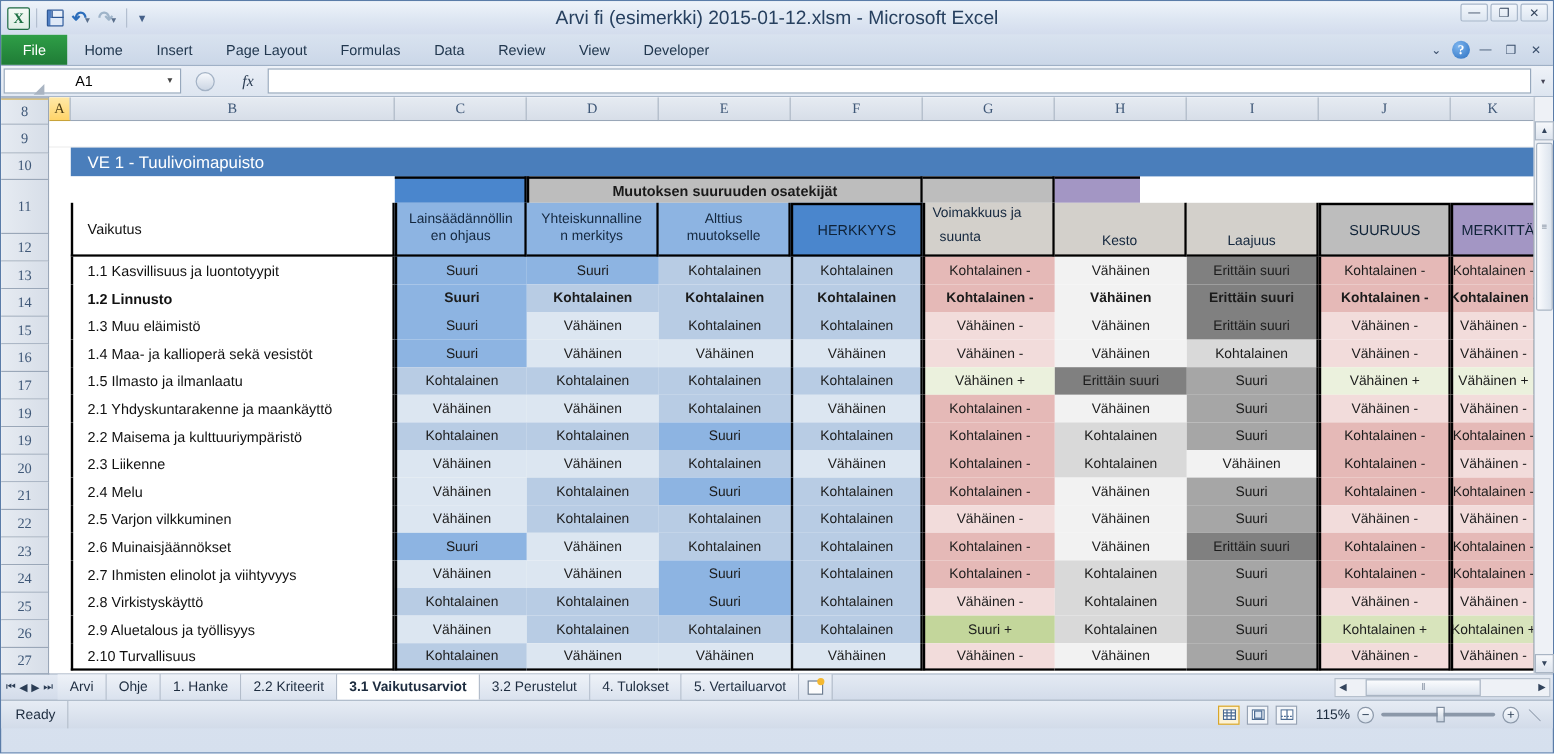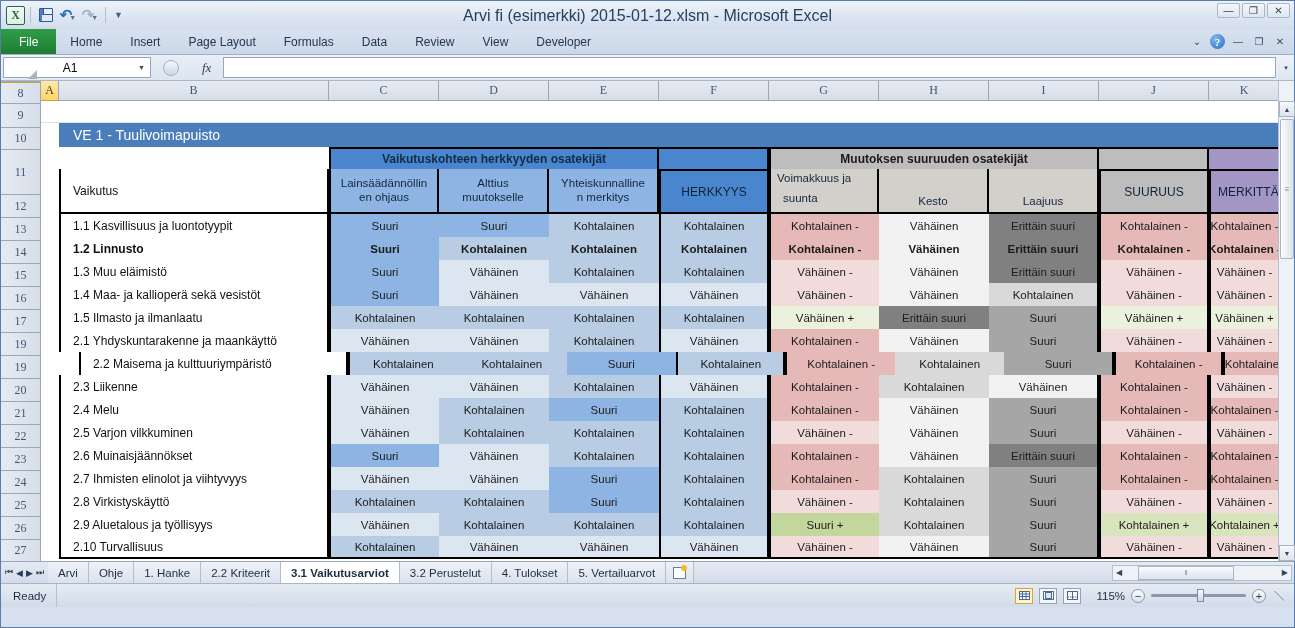--- a/index.html
+++ b/index.html
@@ -400,48 +400,47 @@
       <div class="gridrow" style="height:24px">
         <div class="cell" style="width:18px;background:#fff"></div>
         <div class="banner" style="width:1221px">
           <span>VE 1 - Tuulivoimapuisto</span>
         </div>
       </div>
 
       <div class="gridrow" style="height:22px">
         <div class="cell" style="width:18px;background:#fff"></div>
         <div class="cell" style="width:270px;background:#fff"></div>
-        <div class="grp-hdr-blue" style="width:330px">Vaikutuskohteen herkkyyden osatekijät</div>
         <div class="cell" style="width:110px;background:#4a86cd;border-top:2px solid #000;border-right:2px solid #000"></div>
         <div class="grp-hdr-grey" style="width:330px">Muutoksen suuruuden osatekijät</div>
         <div class="cell" style="width:110px;background:#bdbdbd;border-top:2px solid #000;border-right:2px solid #000"></div>
         <div class="cell" style="width:71px;background:#a396c4;border-top:2px solid #000"></div>
       </div>
 
       <div class="gridrow" style="height:45px">
         <div class="cell" style="width:18px;background:#fff"></div>
         <div class="hdr-vaikutus" style="width:270px;border-right:2px solid #000;border-left:2px solid #000">
           <span>Vaikutus</span>
         </div>
         <div class="sub-hdr-blue" style="width:110px">
           <span style="display:block">
             <span>Lainsäädännöllin</span><br>
             <span>en ohjaus</span>
           </span>
         </div>
         <div class="sub-hdr-blue" style="width:110px;border-left:0">
           <span style="display:block">
-            <span>Alttius</span><br>
-            <span>muutokselle</span>
+            <span>Yhteiskunnalline</span><br>
+            <span>n merkitys</span>
           </span>
         </div>
         <div class="sub-hdr-blue" style="width:110px;border-left:0">
           <span style="display:block">
-            <span>Yhteiskunnalline</span><br>
-            <span>n merkitys</span>
+            <span>Alttius</span><br>
+            <span>muutokselle</span>
           </span>
         </div>
         <div class="hdr-herk" style="width:110px">HERKKYYS</div>
         <div class="sub-hdr-grey" style="width:110px;justify-content:flex-start;padding-left:6px;align-items:stretch;flex-direction:column">
           <span style="text-align:left;padding-top:3px">Voimakkuus ja</span>
           <span style="text-align:left;padding-top:7px;padding-left:6px">suunta</span>
         </div>
         <div class="sub-hdr-grey" style="width:110px;border-left:0;align-items:flex-end;padding-bottom:4px">Kesto</div>
         <div class="sub-hdr-grey" style="width:110px;border-left:0;align-items:flex-end;padding-bottom:4px">Laajuus</div>
         <div class="hdr-suur" style="width:110px">SUURUUS</div>
@@ -522,21 +521,21 @@
             <div class="cell" style="width: 110px; background: rgb(184, 204, 228);">Kohtalainen</div>
             <div class="cell" style="width: 110px; background: rgb(220, 230, 241); border-left: 2px solid rgb(0, 0, 0); border-right: 2px solid rgb(0, 0, 0);">Vähäinen</div>
             <div class="cell" style="width: 110px; background: rgb(229, 185, 183); border-left: 2px solid rgb(0, 0, 0);">Kohtalainen -</div>
             <div class="cell" style="width: 110px; background: rgb(242, 242, 242);">Vähäinen</div>
             <div class="cell" style="width: 110px; background: rgb(166, 166, 166); border-right: 2px solid rgb(0, 0, 0);">Suuri</div>
             <div class="cell" style="width: 110px; background: rgb(242, 220, 219); border-left: 2px solid rgb(0, 0, 0); border-right: 2px solid rgb(0, 0, 0);">Vähäinen -</div>
             <div class="cell" style="width: 71px; background: rgb(242, 220, 219); border-left: 2px solid rgb(0, 0, 0); border-right: 2px solid rgb(0, 0, 0);">Vähäinen -</div>
           </div>
           <div class="gridrow" style="height: 23px;">
             <div class="cell" style="width: 18px; background: rgb(255, 255, 255);"></div>
-            <div class="cell labelcell" style="width: 270px; border-left: 2px solid rgb(0, 0, 0); margin-left: 20px;">2.2 Maisema ja kulttuuriympäristö</div>
+            <div class="cell labelcell" style="width: 270px; border-left: 2px solid rgb(0, 0, 0);">2.2 Maisema ja kulttuuriympäristö</div>
             <div class="cell" style="width: 110px; background: rgb(184, 204, 228); border-left: 2px solid rgb(0, 0, 0);">Kohtalainen</div>
             <div class="cell" style="width: 110px; background: rgb(184, 204, 228);">Kohtalainen</div>
             <div class="cell" style="width: 110px; background: rgb(141, 180, 226);">Suuri</div>
             <div class="cell" style="width: 110px; background: rgb(184, 204, 228); border-left: 2px solid rgb(0, 0, 0); border-right: 2px solid rgb(0, 0, 0);">Kohtalainen</div>
             <div class="cell" style="width: 110px; background: rgb(229, 185, 183); border-left: 2px solid rgb(0, 0, 0);">Kohtalainen -</div>
             <div class="cell" style="width: 110px; background: rgb(217, 217, 217);">Kohtalainen</div>
             <div class="cell" style="width: 110px; background: rgb(166, 166, 166); border-right: 2px solid rgb(0, 0, 0);">Suuri</div>
             <div class="cell" style="width: 110px; background: rgb(229, 185, 183); border-left: 2px solid rgb(0, 0, 0); border-right: 2px solid rgb(0, 0, 0);">Kohtalainen -</div>
             <div class="cell" style="width: 71px; background: rgb(229, 185, 183); border-left: 2px solid rgb(0, 0, 0); border-right: 2px solid rgb(0, 0, 0);">Kohtalainen -</div>
           </div>

